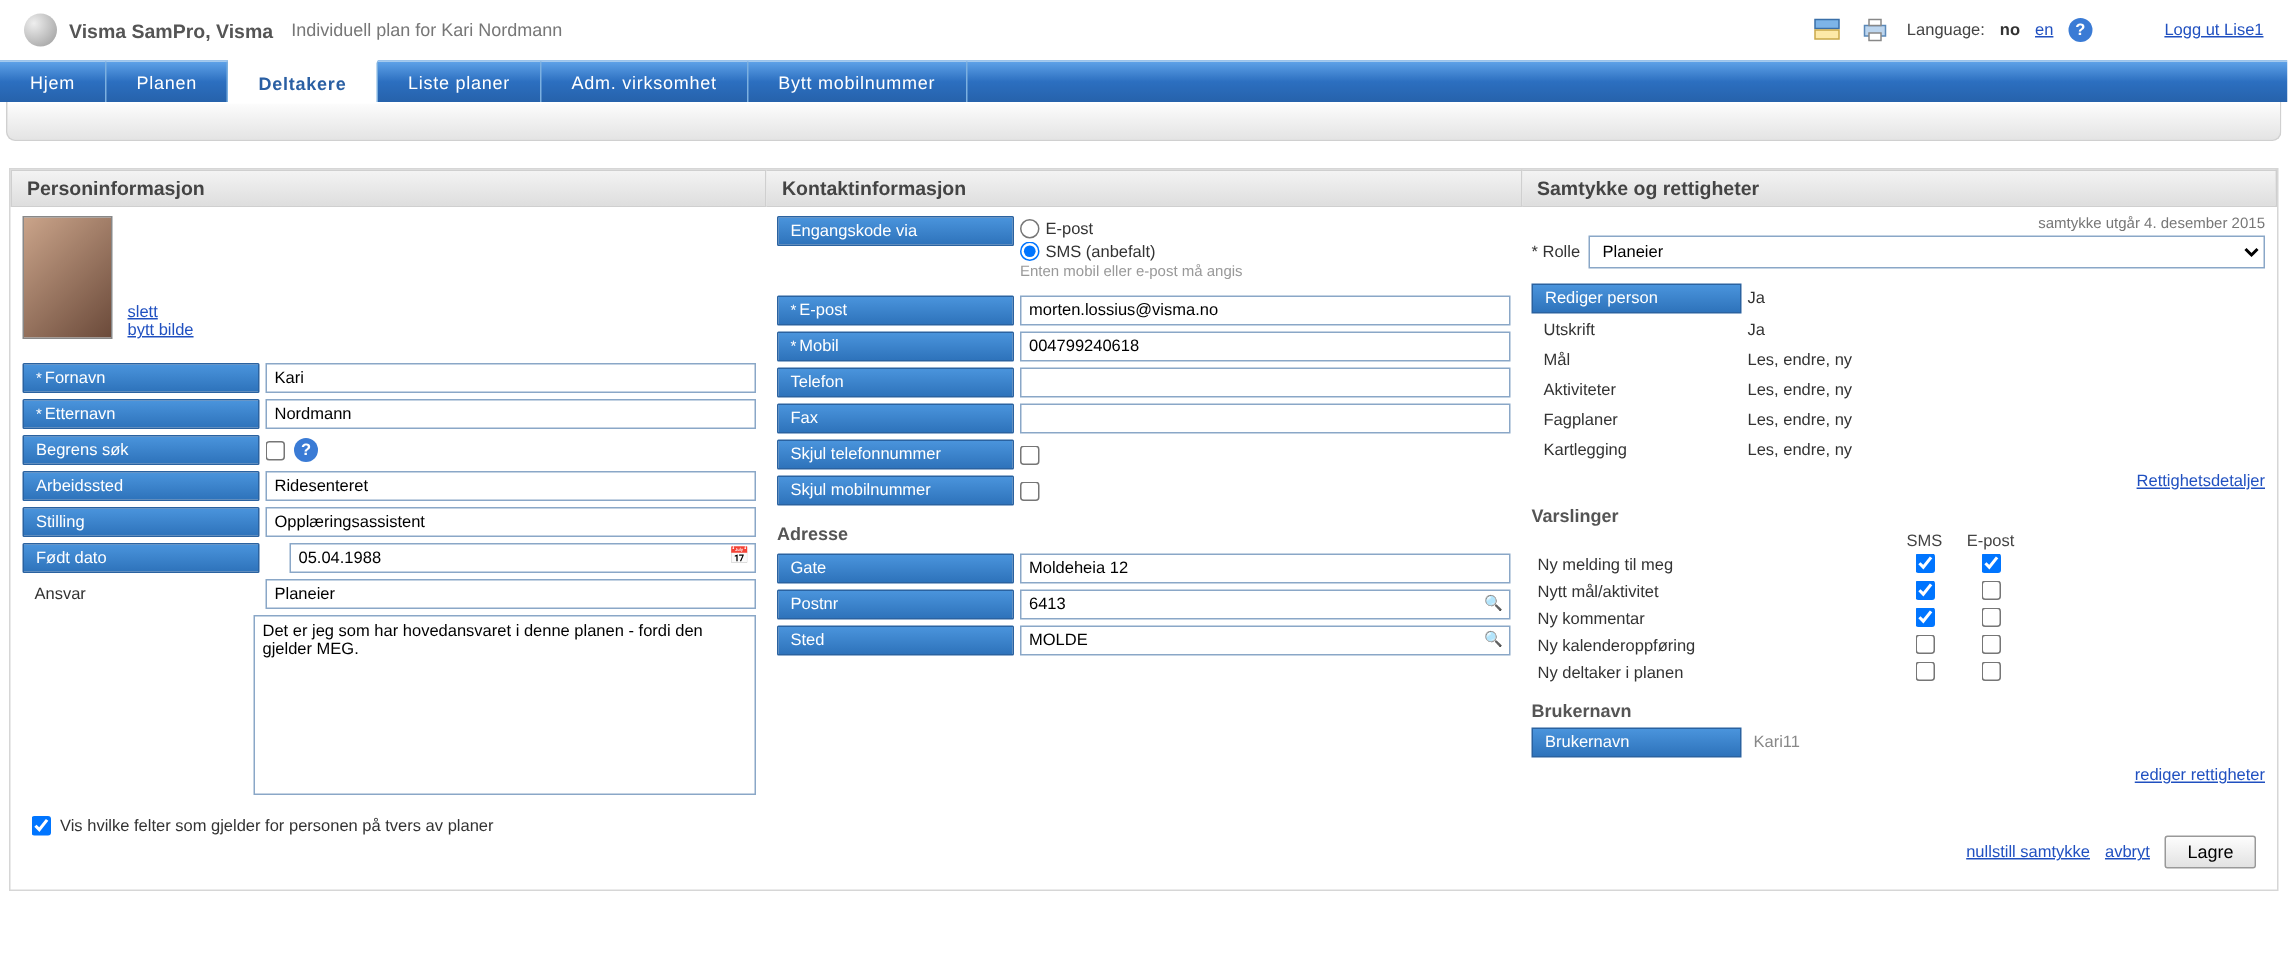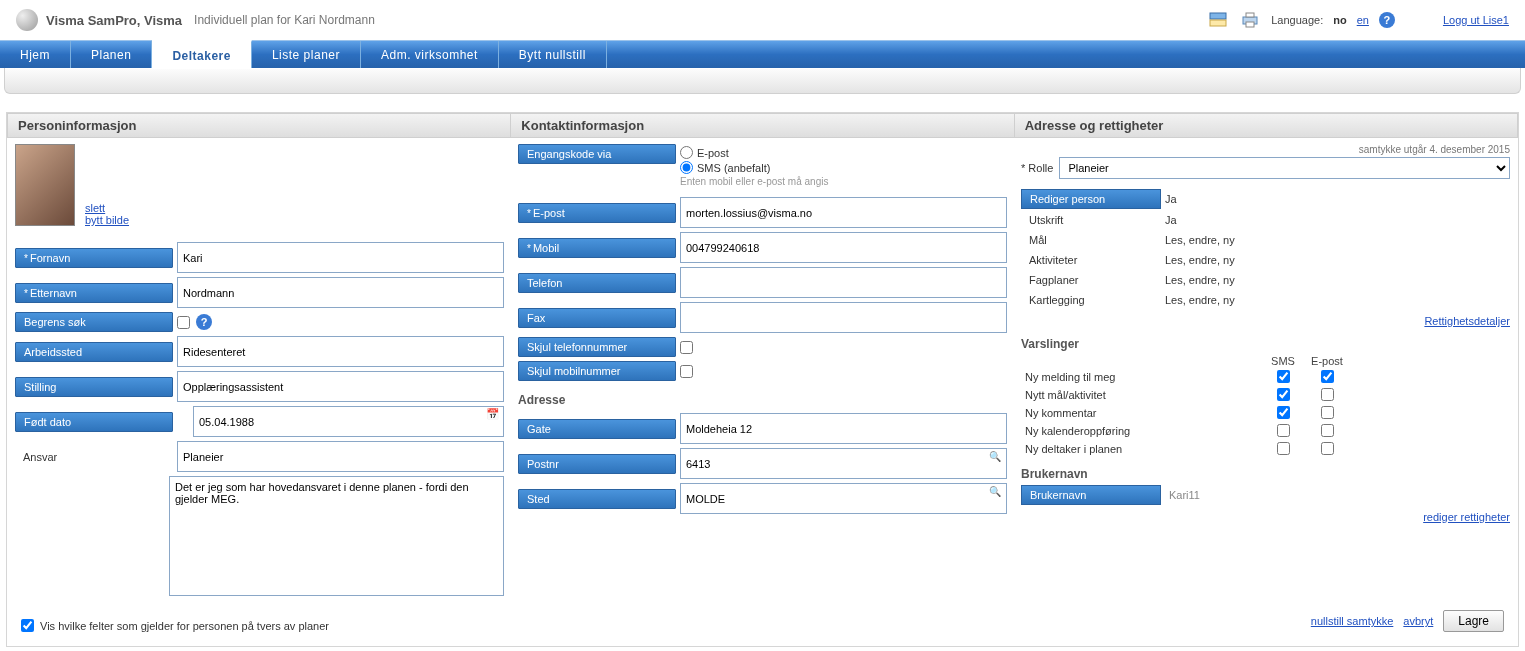--- a/index.html
+++ b/index.html
@@ -23,21 +23,21 @@
 .colhead { flex: 1; background: linear-gradient(#f3f3f3,#dedede); color: #444; font-weight: bold; font-size: 13px; padding: 4px 10px; border: 1px solid #cfcfcf; border-left: none; }
 .colhead:first-child { border-left: 1px solid #cfcfcf; }
 .cols { display: flex; padding: 6px 8px 0 8px; gap: 14px; }
 .col { flex: 1; min-width: 0; }
 .topblock { display: flex; gap: 10px; margin-bottom: 16px; align-items: flex-end; }
 .avatar { width: 60px; height: 82px; background: linear-gradient(135deg,#caa48a,#6b4a3a); border: 1px solid #888; }
 .imglinks a { display: block; color: #2050c0; text-decoration: underline; font-size: 11px; cursor: pointer; }
 .fieldrow { display: flex; align-items: center; margin-bottom: 4px; }
 .fieldlabel { width: 158px; background: linear-gradient(#4a94dc,#2e73bb); color: #fff; font-size: 11px; padding: 3px 8px; border: 1px solid #2a62a0; border-radius: 1px; margin-right: 4px; }
 .fieldlabel.plain { background: none; color: #333; border: none; }
-.fieldinput { flex: 1; border: 1px solid #8aa7c7; padding: 3px 5px; font-size: 11px; height: 31px; background: #fff; }
+.fieldinput { flex: 1; border: 1px solid #8aa7c7; padding: 3px 5px; font-size: 11px; height: 20px; background: #fff; }
 .searchicon { position: relative; }
 .searchicon::after { content: "🔍"; position: absolute; right: 5px; top: 3px; font-size: 10px; color: #888; pointer-events: none; }
 .calicon { position: relative; gap: 16px; }
 .calicon::after { content: "📅"; position: absolute; right: 4px; top: 2px; font-size: 11px; color: #888; pointer-events: none; }
 .textarea { flex: 1; border: 1px solid #8aa7c7; padding: 4px 5px; font-size: 11px; height: 120px; resize: none; font-family: inherit; }
 .subhead { font-weight: bold; color: #555; font-size: 12px; margin: 12px 0 6px 0; }
 .radio-row { display: flex; align-items: center; gap: 4px; margin: 2px 0; }
 .hint { color: #999; font-size: 10px; margin: 2px 0 6px 0; }
 .req::before { content: "*"; color: #fff; margin-right: 2px; font-size: 10px; }
 .col3-top { display: flex; align-items: center; gap: 6px; }
@@ -51,21 +51,21 @@
 .rightlink { text-align: right; margin: 6px 0; }
 .rightlink a { color: #2050c0; text-decoration: underline; cursor: pointer; }
 .notehead { font-weight: bold; color: #555; font-size: 12px; margin-top: 10px; }
 .notetable { margin-top: 4px; }
 .noterow { display: flex; align-items: center; margin-bottom: 2px; }
 .notelabel { width: 240px; font-size: 11px; padding: 2px 4px; }
 .notecol { width: 44px; text-align: center; }
 .notecolh { width: 44px; text-align: center; font-size: 11px; color: #444; }
 .brukerlabel { width: 140px; background: linear-gradient(#4a94dc,#2e73bb); color: #fff; font-size: 11px; padding: 3px 8px; border: 1px solid #2a62a0; }
 .brukerval { padding: 3px 8px; color: #888; }
-.footer { display: flex; align-items: flex-end; padding: 10px 14px 2px 14px; }
+.footer { display: flex; align-items: flex-start; padding: 10px 14px 2px 14px; flex-direction: column; }
 .footer-left { display: flex; align-items: center; gap: 6px; }
 .footer-right { margin-left: auto; display: flex; align-items: center; gap: 10px; }
 .flink { color: #2050c0; text-decoration: underline; cursor: pointer; }
 .savebtn { background: linear-gradient(#fdfdfd,#e2e2e2); border: 1px solid #999; padding: 3px 14px; font-size: 12px; cursor: pointer; border-radius: 2px; }
 input[type=checkbox] { width: 13px; height: 13px; }
 </style>
 </head>
 <body>
 
 <div class="header">
@@ -93,29 +93,29 @@
     <a class="logout">Logg ut Lise1</a>
   </div>
 </div>
 
 <div class="tabbar">
   <div class="tab">Hjem</div>
   <div class="tab">Planen</div>
   <div class="tab active">Deltakere</div>
   <div class="tab">Liste planer</div>
   <div class="tab">Adm. virksomhet</div>
-  <div class="tab">Bytt nullstill</div>
+  <div class="tab">Bytt mobilnummer</div>
 </div>
 <div class="graybar"></div>
 
 <div class="content">
   <div class="colheads">
     <div class="colhead">Personinformasjon</div>
     <div class="colhead">Kontaktinformasjon</div>
-    <div class="colhead">Adresse og rettigheter</div>
+    <div class="colhead">Samtykke og rettigheter</div>
   </div>
 
   <div class="cols">
 
     <div class="col">
       <div class="topblock">
         <div class="avatar"></div>
         <div class="imglinks">
           <a>slett</a>
           <a>bytt bilde</a>

